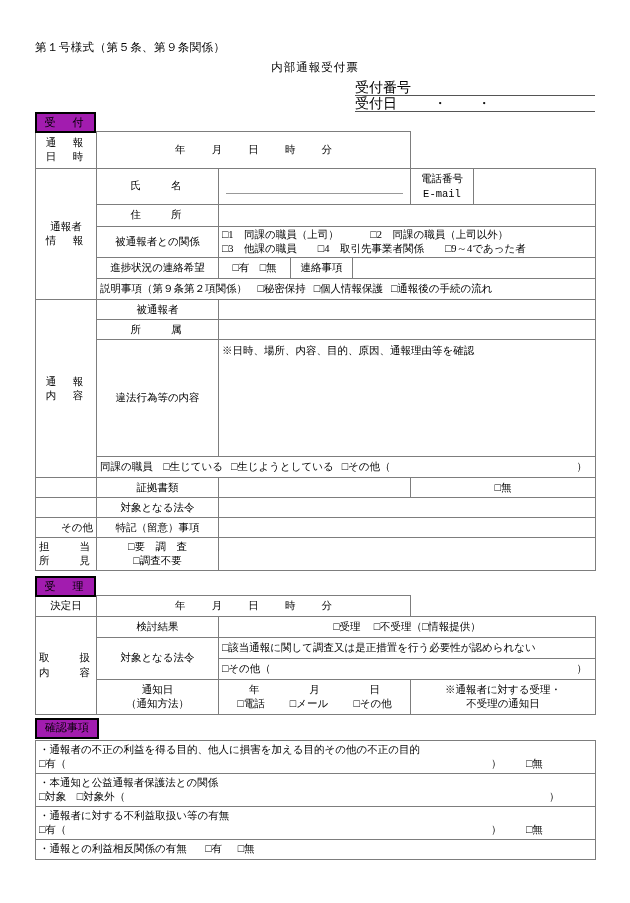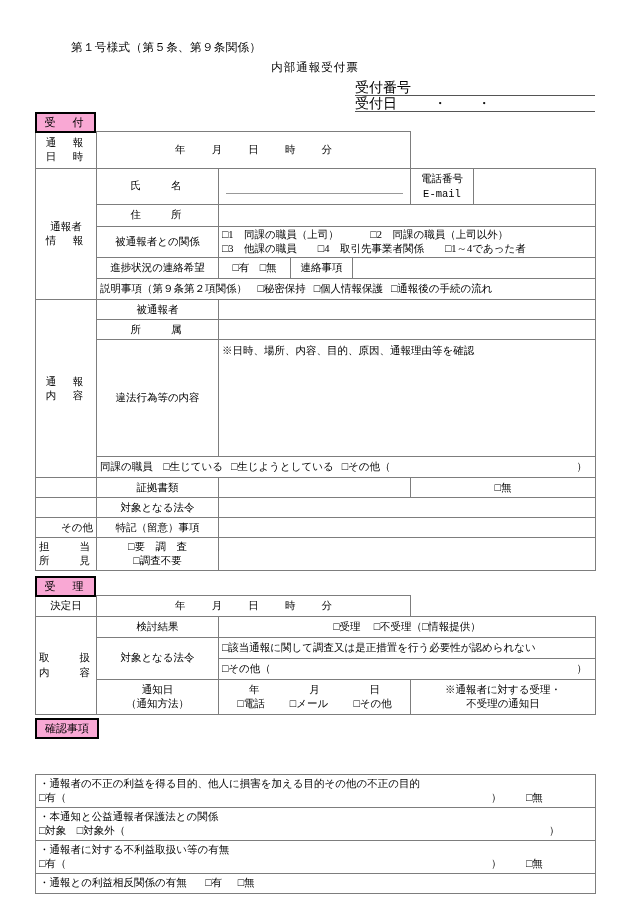--- a/index.html
+++ b/index.html
@@ -23,21 +23,20 @@
   }
 
   
   .form-no {
     position: absolute;
     left: 35px;
     top: 40px;
     font-size: 11.5px;
     letter-spacing: 0.4px;
     white-space: nowrap;
-    margin-left: 36px;
   }
   .doc-title {
     position: absolute;
     left: 0;
     top: 60px;
     width: 630px;
     text-align: center;
     font-size: 11.5px;
     letter-spacing: 1px;
   }
@@ -74,31 +73,31 @@
     font-size: 10.5px;
   }
   .ctr { text-align: center; }
   .lft { text-align: left; }
   .nb  { border: none !important; }
 
   
   .chip {
     position: absolute;
     border: 2px solid #000;
-    background: #f9a8d4;
+    background: #a21caf;
     font-size: 11px;
     line-height: 1;
     padding: 3px 7px;
     white-space: nowrap;
     z-index: 5;
     letter-spacing: 3px;
     text-align: center;
     box-sizing: border-box;
   }
-  .chip.tight { letter-spacing: 0px; padding: 3px 4px; }
+  .chip.tight { letter-spacing: 0px; padding: 3px 4px; font-family: Liberation Mono, monospace; }
 
   
   .sp3 { letter-spacing: 3px; }
 
   .stack { line-height: 1.45; font-family: Liberation Mono, monospace; }
 
   
   .name-line {
     border-bottom: 1px solid #999;
     height: 11px;
@@ -184,21 +183,21 @@
 
     <tr>
       <td class="ctr sp3">住　　所</td>
       <td colspan="5" style="height:19px;"></td>
     </tr>
 
     <tr>
       <td class="ctr">被通報者との関係</td>
       <td colspan="5" class="lft two-line" style="height:28px;">
         <div class="cb">□1　同課の職員（上司）　　　□2　同課の職員（上司以外）</div>
-        <div class="cb">□3　他課の職員　　□4　取引先事業者関係　　□1～4であった者</div>
+        <div class="cb">□3　他課の職員　　□4　取引先事業者関係　　□9～4であった者</div>
       </td>
     </tr>
 
     <tr>
       <td class="ctr">進捗状況の連絡希望</td>
       <td class="ctr" style="height:18px;">
         <span>□有</span>
         &nbsp;&nbsp;
         <span>□無</span>
       </td>
@@ -357,21 +356,21 @@
       <td class="ctr stack">
         <div>※通報者に対する受理・</div>
         <div>不受理の通知日</div>
       </td>
     </tr>
   </tbody>
     </table>
 
   <div class="chip tight" style="left:35px; top:718px; width:64px; letter-spacing:0px;">確認事項</div>
 
-  <table class="tbl" style="left:35px; top:774px; width:560px;">
+  <table class="tbl" style="left:35px; top:740px; width:560px;">
     <colgroup>
         <col style="width:560px">
       </colgroup>
 
     <tbody>
         <tr>
       <td class="lft two-line" style="height:30px; position:relative;">
         <div>・通報者の不正の利益を得る目的、他人に損害を加える目的その他の不正の目的</div>
         <div>
           <span>□有（</span>

